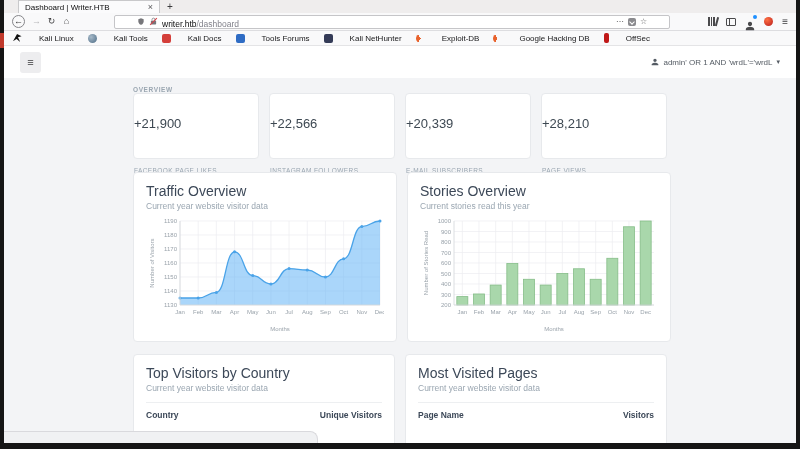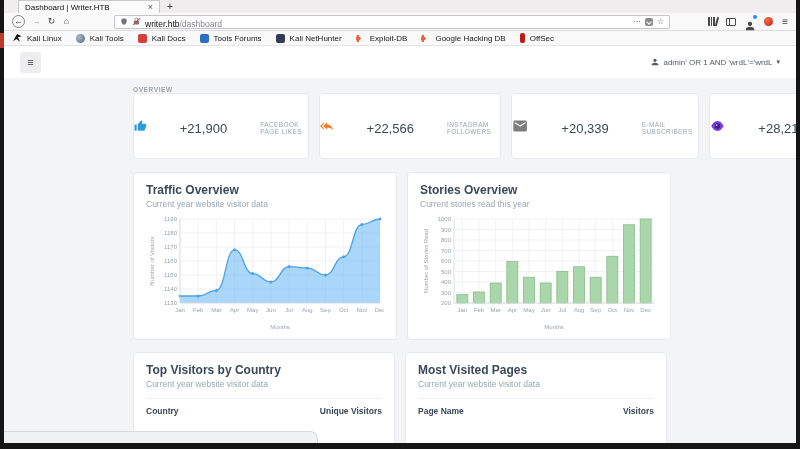--- a/index.html
+++ b/index.html
@@ -17,21 +17,21 @@
   .tab-close { font-size:9px; color:#5a5a5c; cursor:default; }
   .newtab { font-size:10px; color:#3a3a3c; padding:0 7px; display:flex; align-items:center; }
 
   
   .toolbar { height:18px; background:#f9f9fa; border-bottom:1px solid #dddde0;
     display:flex; align-items:center; padding:0 8px; }
   .navbtn { font-size:9px; color:#3c3c3d; width:15px; text-align:center; line-height:15px; }
   .navbtn.back { border:1px solid #86868a; border-radius:50%; width:13px; height:13px; line-height:11px; margin-right:4px; }
   .navbtn.disabled { color:#b8b8ba; }
   .urlbar { flex:1; height:14px; margin:0 36px 0 40px; background:#fff; border:1px solid #c5c5c8;
-    border-radius:2px; display:flex; align-items:center; padding:0 5px; gap:4px; }
+    border-radius:2px; display:flex; align-items:center; padding:0 22px; gap:4px; }
   .url-host { font-size:8.5px; color:#0c0c0d; }
   .url-path { font-size:8.5px; color:#81818a; }
   .urlbar .spacer { flex:1; }
   .urlbtn { font-size:8px; color:#5a5a5c; }
   .pocket { width:8px; height:8px; background:#8a8a8e; border-radius:2px; position:relative; }
   .pocket::after { content:""; position:absolute; left:2px; top:2px; width:3px; height:3px;
     border-left:1px solid #fff; border-bottom:1px solid #fff; transform:rotate(-45deg); }
   .tb-icons { display:flex; align-items:center; gap:9px; margin-left:2px; }
   .lib-icon { display:flex; gap:1px; align-items:flex-end; height:9px; }
   .lib-icon i { display:block; width:1.5px; height:9px; background:#4a4a4c; }
@@ -40,21 +40,21 @@
   .sb-icon::after { content:""; position:absolute; left:2px; top:0; bottom:0; width:1px; background:#4a4a4c; }
   .acct { position:relative; width:10px; height:10px; }
   .acct .dot { position:absolute; right:-2px; top:-2px; width:4px; height:4px; border-radius:50%; background:#1f90ff; }
   .proxy-ball { width:9px; height:9px; border-radius:50%;
     background:radial-gradient(circle at 35% 30%, #ff7043, #b71c1c); }
   .menu-icon { font-size:10px; color:#3a3a3c; }
 
   
   .bookmarks { height:15px; background:#f9f9fa; border-bottom:1px solid #e4e4e6;
     display:flex; align-items:center; gap:14px; padding:0 9px; }
-  .bm { display:flex; align-items:center; gap:5px; font-size:8px; color:#18181a; white-space:nowrap; }
+  .bm { display:flex; align-items:center; gap:17px; font-size:8px; color:#18181a; white-space:nowrap; }
   .fav { width:9px; height:9px; border-radius:2px; flex:none; }
   .fav-kali { background:#111; border-radius:1px; clip-path:polygon(0 85%,45% 5%,95% 30%,55% 42%,80% 95%,40% 60%); }
   .fav-tools { border-radius:50%; background:radial-gradient(circle at 35% 35%, #a7bac9, #4c6b85); }
   .fav-docs { background:#d43f3a; }
   .fav-forums { background:#2f6cc4; }
   .fav-nethunter { background:#343b57; }
   .fav-swoosh { border-radius:50%; background:conic-gradient(from 210deg, #e8622c 0 120deg, transparent 120deg 360deg); }
   .fav-offsec { width:5px; height:10px; background:#c01818; border-radius:2px; }
 
   
@@ -65,27 +65,27 @@
     font-size:11px; color:#3a3a3c; line-height:21px; text-align:center; }
   .usermenu { display:flex; align-items:center; gap:4px; font-size:8px; color:#545b63; }
   .usermenu .caret { font-size:7px; color:#545b63; }
 
   .container { width:534px; margin:0 auto; }
   .overview { margin-top:8px; font-size:6.5px; letter-spacing:0.6px; color:#9aa6b1; font-weight:bold; }
   .page-title { font-size:15px; font-weight:500; color:#3b4750; margin:3px 0 10px; }
 
   .stats { display:grid; grid-template-columns:repeat(4,1fr); gap:10px; }
   .card { background:#fff; border:1px solid #e7e9ec; border-radius:4px; }
-  .stat-card { height:66px; display:flex; flex-direction:row; align-items:center; justify-content:center;gap:33px; }
+  .stat-card { height:66px; display:flex; flex-direction:column; justify-content:center;gap:33px; }
   .stat-value { font-size:13px; color:#3d4852; font-weight:500; margin-top:4px; }
   .stat-label { font-size:6.5px; letter-spacing:0.4px; color:#9aa6b1; margin-top:3px; }
 
   .charts { display:grid; grid-template-columns:1fr 1fr; gap:10px; margin-top:13px; }
   .chart-card { padding:10px 12px 8px; }
-  .card-title { font-size:12px; font-weight:700; color:#3c4858; }
+  .card-title { font-size:14px; font-weight:400; color:#3c4858; }
   .card-sub { font-size:8.5px; color:#9aa6b1; margin-top:2px; }
   .chart-svg { display:block; margin-top:4px; }
   .chart-svg .grid { stroke:#ededf1; stroke-width:0.7; }
   .chart-svg .axis { stroke:#d7dade; stroke-width:0.9; }
   .chart-svg .tick { font-size:6px; fill:#9aa3ab; font-family:"Liberation Sans", sans-serif; }
 
   .tablerow { display:grid; grid-template-columns:1fr 1fr; gap:10px; margin-top:12px; }
   .table-card { padding:10px 12px 0; height:120px; }
   .thead { display:flex; justify-content:space-between; margin-top:9px; border-top:1px solid #edeff1;
     padding:7px 0; font-size:8.5px; font-weight:bold; color:#3c4858; }

